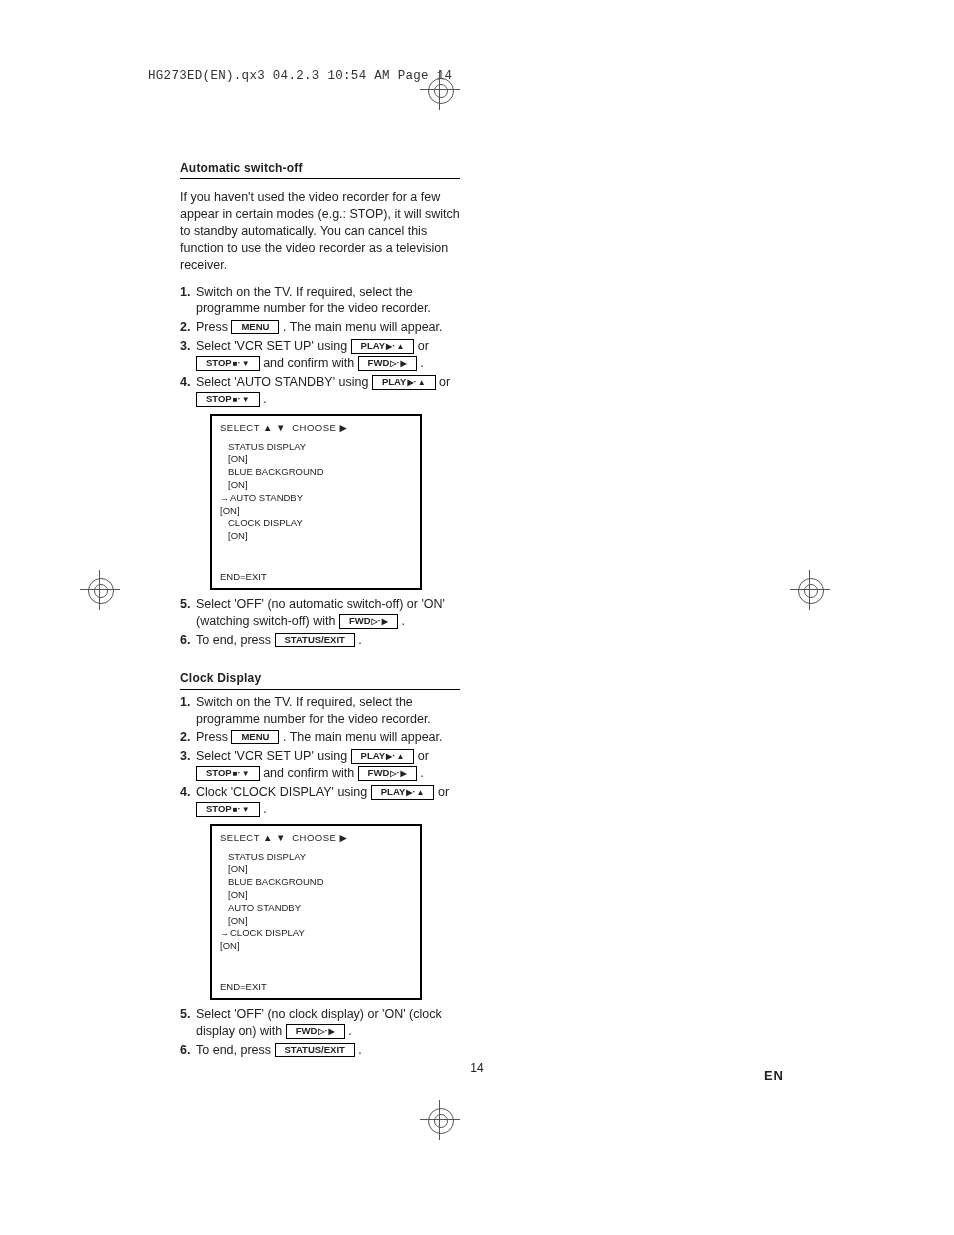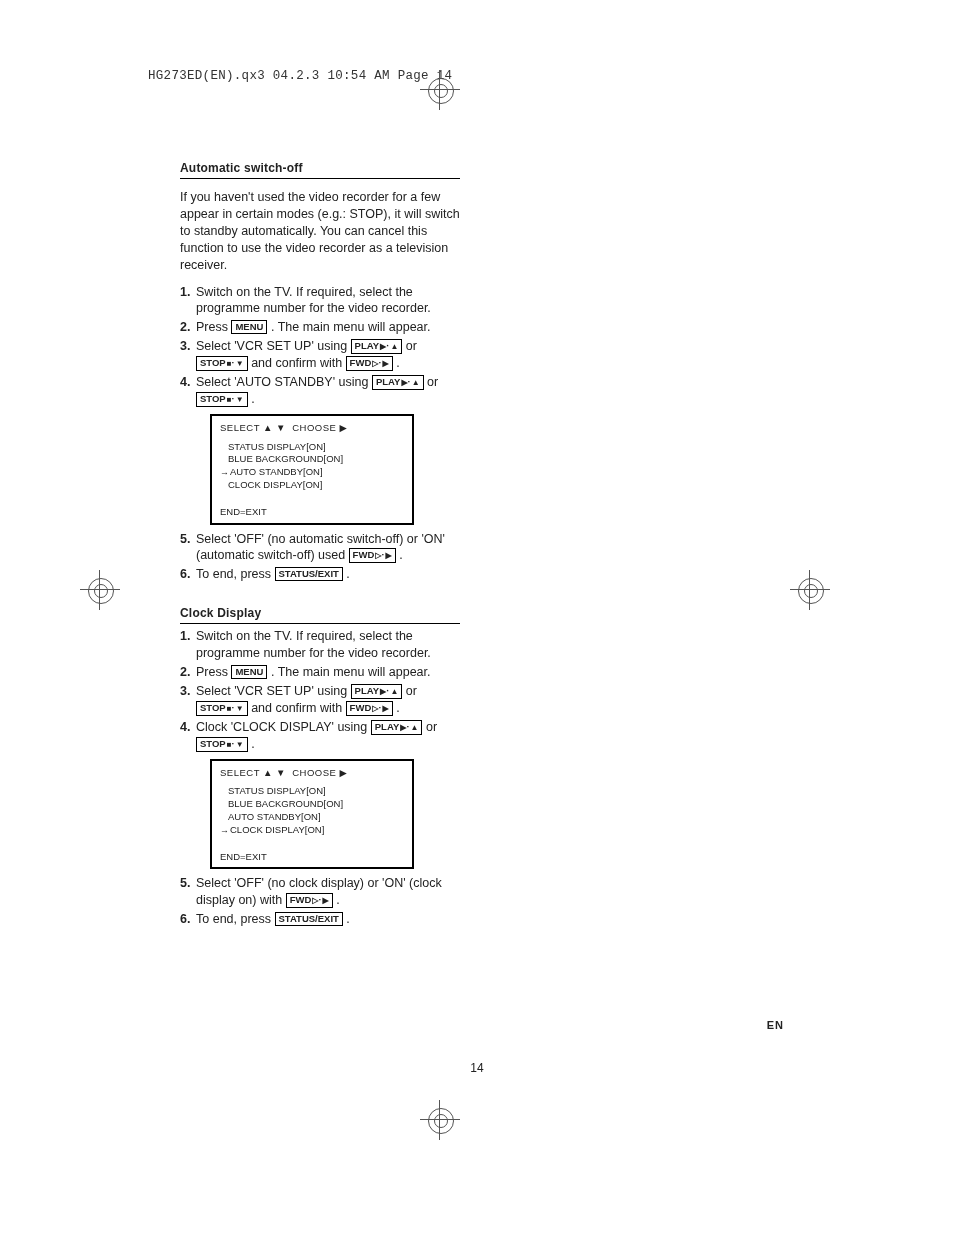--- a/index.html
+++ b/index.html
@@ -81,59 +81,59 @@
   }
   ol.steps li .num {
     position:absolute;
     left:0;
     font-weight:bold;
   }
 
   .kbtn {
     display:inline-block;
     border:1px solid #000;
-    padding:0 3px;
+    padding:0 9px;
     font-size:9.5px;
     font-weight:bold;
     line-height:12px;
     vertical-align:1px;
     white-space:nowrap;
   }
   .tri-up::after   { content:"▲"; font-size:8px; margin-left:1px; }
   .tri-down::after { content:"▼"; font-size:8px; margin-left:1px; }
   .tri-right::after{ content:"▶"; font-size:8px; margin-left:1px; }
   .sq::after       { content:"■"; font-size:8px; margin-left:1px; }
   .tri-right-hollow::after{ content:"▷"; font-size:8px; margin-left:1px; }
 
   .osd {
     border:2px solid #000;
     width:180px;
     margin:6px 0 6px 30px;
-    padding:6px 12px 4px 8px;
+    padding:6px 20px 4px 8px;
     font-size:9.5px;
     line-height:1.35;
   }
   .osd .osd-head { letter-spacing:0.5px; margin-bottom:6px;}
-  .osd .row { display:flex; justify-content:flex-start; padding-left:8px;}
+  .osd .row { display:flex; justify-content:center; padding-left:8px;flex-direction:column;}
   .osd .row.pointed { padding-left:0; }
   .osd .row.pointed .lbl::before { content:"→"; font-size:9px; margin-right:1px;}
-  .osd .end { margin-top:14px;}
+  .osd .end { margin-top:28px;}
 
   .pagenum {
     position:absolute;
     top:1060px;
     left:0; width:954px;
     text-align:center;
     font-size:12px;
   }
   .langtag {
     position:absolute;
-    top:1018px;
+    top:1067px;
     right:170px;
-    font-size:11px;
+    font-size:13px;
     font-weight:bold;
     letter-spacing:1px;
   }
 
   h2.section.second { margin-top:22px; }
 </style>
 </head>
 <body>
 
 <div class="page">
@@ -212,21 +212,21 @@
         </div>
       <div class="row">
           <span class="lbl">CLOCK DISPLAY</span>
           <span>[ON]</span>
         </div>
       <div class="end">END=EXIT</div>
     </div>
 
     <ol class="steps">
       <li><span class="num">5.</span>
-        <span>Select 'OFF' (no automatic switch-off) or 'ON' (automatic switch-off) used </span>
+        <span>Select 'OFF' (no automatic switch-off) or 'ON' (watching switch-off) with </span>
         <span class="kbtn"><span>FWD</span><span class="tri-right-hollow"></span>·<span class="tri-right"></span></span>
         <span>.</span>
       </li>
       <li><span class="num">6.</span>
         <span>To end, press </span>
         <span class="kbtn">STATUS/EXIT</span>
         <span>.</span>
       </li>
     </ol>
 

